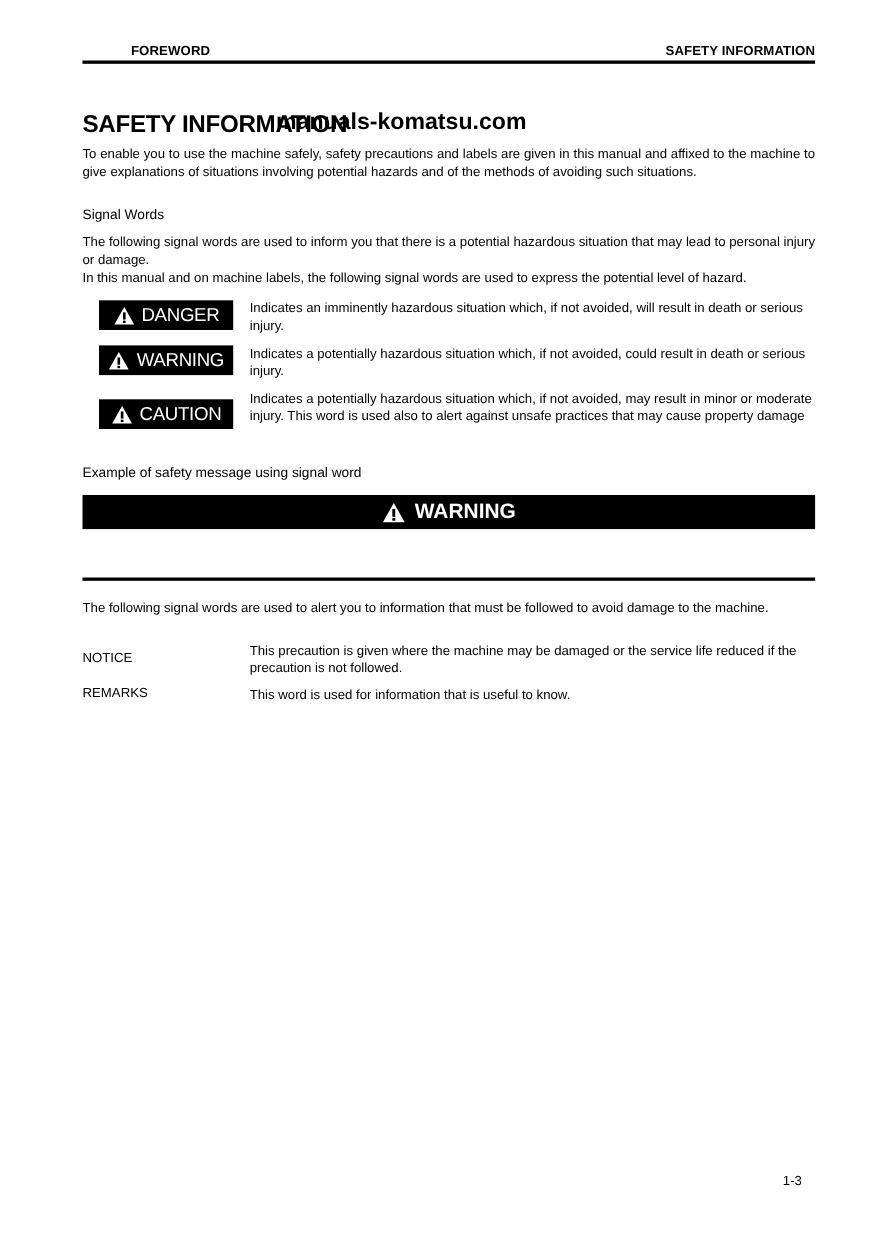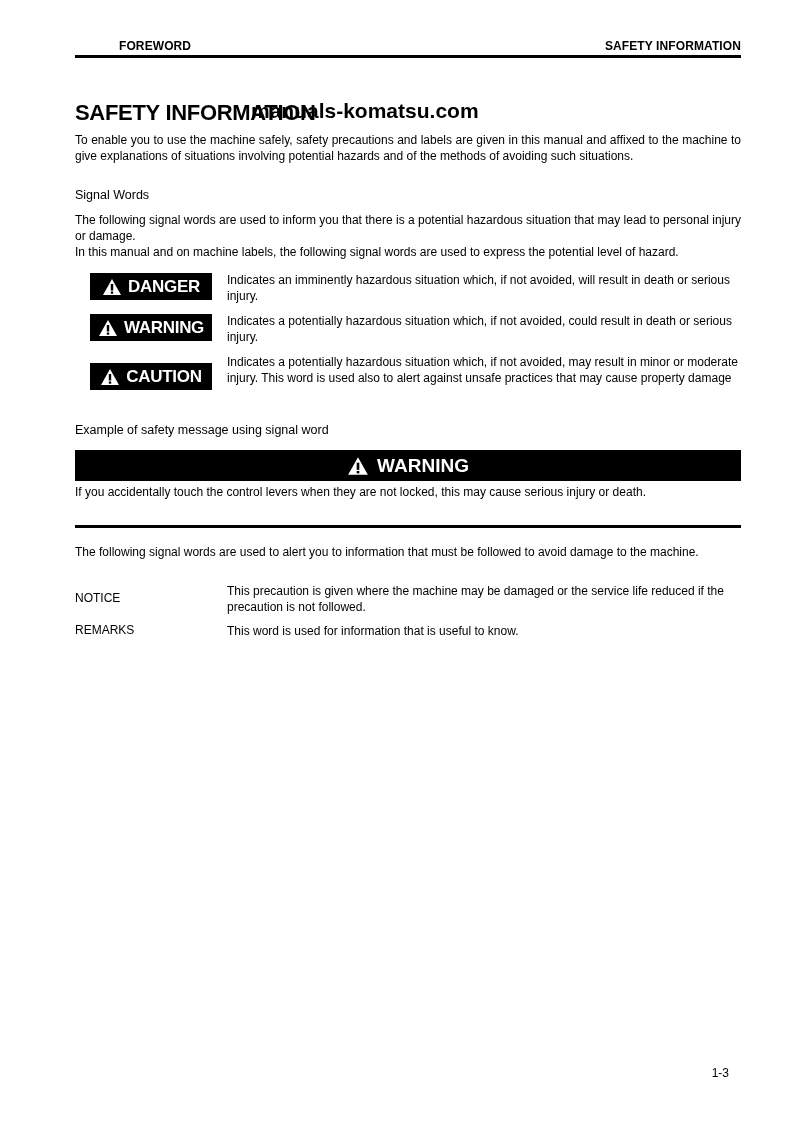--- a/index.html
+++ b/index.html
@@ -9,21 +9,21 @@
     .hdr { top:39px; font-size:12px; font-weight:bold; letter-spacing:0.1px;margin-left:44px; }
     .hdr-left { left:75px; }
     .hdr-right { right:52px; }
     .hdr-rule { left:75px; top:55px; width:666px; height:3px; background:#000; }
     .title { left:75px; top:100px; font-size:22px; font-weight:bold; letter-spacing:-0.3px; }
     .watermark { left:251px; top:99px; font-size:21px; font-weight:bold; color:#000;text-align:center; }
     .para { left:75px; width:666px; font-size:12px; line-height:16px; text-align:justify; }
     .sub { left:75px; font-size:12.5px; font-weight:normal; }
     .badge { left:90px; width:122px; height:27px; background:#000; color:#fff;
       display:flex; align-items:center; justify-content:center; gap:6px;
-      font-weight:bold; font-size:17px; letter-spacing:-0.3px; }
+      font-weight:normal; font-size:17px; letter-spacing:-0.3px; }
     .badge svg { width:20px; height:18px; flex:none; }
     .desc { left:227px; width:514px; font-size:12px; line-height:16px; }
     .wbar { left:75px; top:450px; width:666px; height:31px; background:#000; color:#fff;
       display:flex; align-items:center; justify-content:center; gap:8px;
       font-weight:bold; font-size:19px; }
     .wbar svg { width:22px; height:20px; }
     .wtext { left:75px; top:484px; width:666px; font-size:12px; line-height:16px; }
     .wrule { left:75px; top:525px; width:666px; height:3px; background:#000; }
     .term { left:75px; font-size:12px; }
     .tdesc { left:227px; width:514px; font-size:12px; line-height:16px; }
@@ -79,21 +79,20 @@
 
 <div class="abs wbar">
   <svg viewBox="0 0 20 18">
       <path d="M10 1 L19 17 L1 17 Z" fill="#fff"></path>
       <rect x="8.8" y="6" width="2.4" height="6.5" fill="#000"></rect>
       <rect x="8.8" y="13.5" width="2.4" height="2.2" fill="#000"></rect>
     </svg>
   <span>WARNING</span>
 </div>
 <div class="abs wtext">
-  <div>If you accidentally touch the control levers when they are not locked, this may cause serious injury or death.</div>
 </div>
 <div class="abs wrule"></div>
 
 <div class="abs para" style="top:544px;">The following signal words are used to alert you to information that must be followed to avoid damage to the machine.</div>
 
 <div class="abs term" style="top:591px;">NOTICE</div>
 <div class="abs tdesc" style="top:583px;">This precaution is given where the machine may be damaged or the service life reduced if the precaution is not followed.</div>
 
 <div class="abs term" style="top:623px;">REMARKS</div>
 <div class="abs tdesc" style="top:623px;">This word is used for information that is useful to know.</div>

